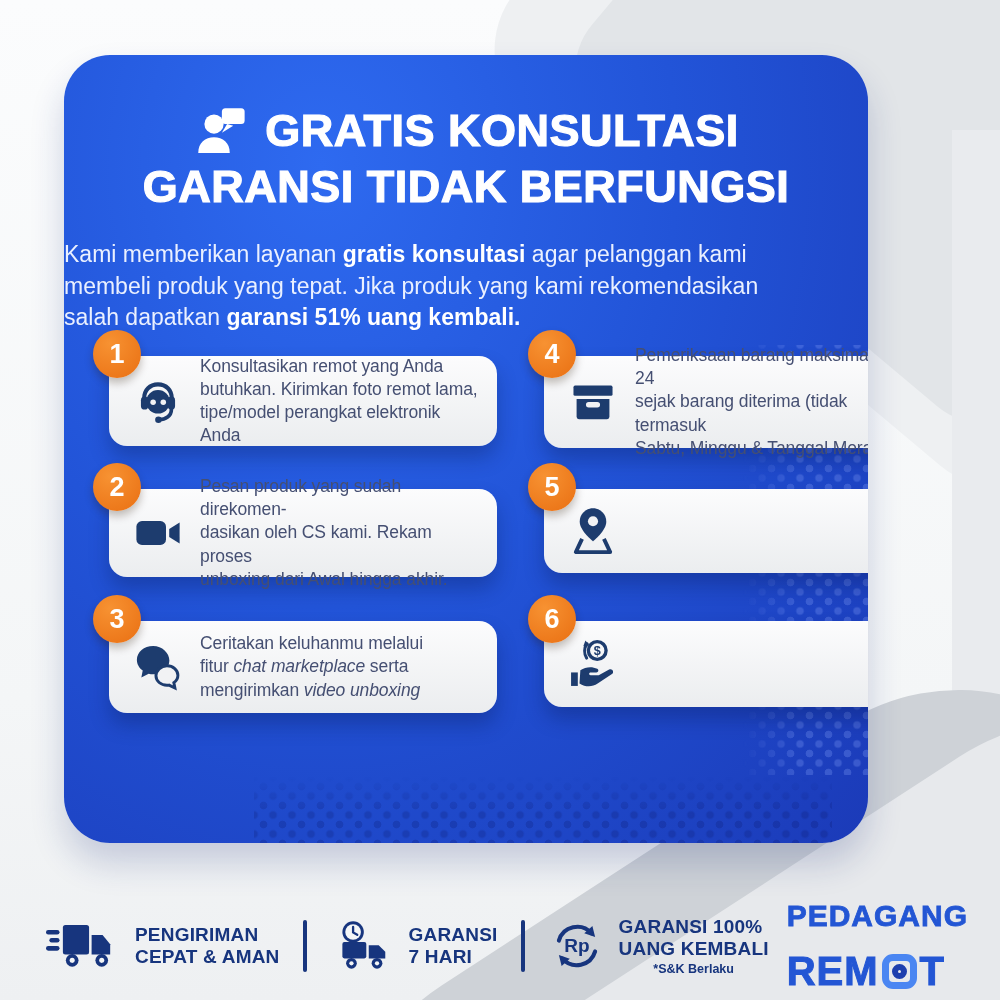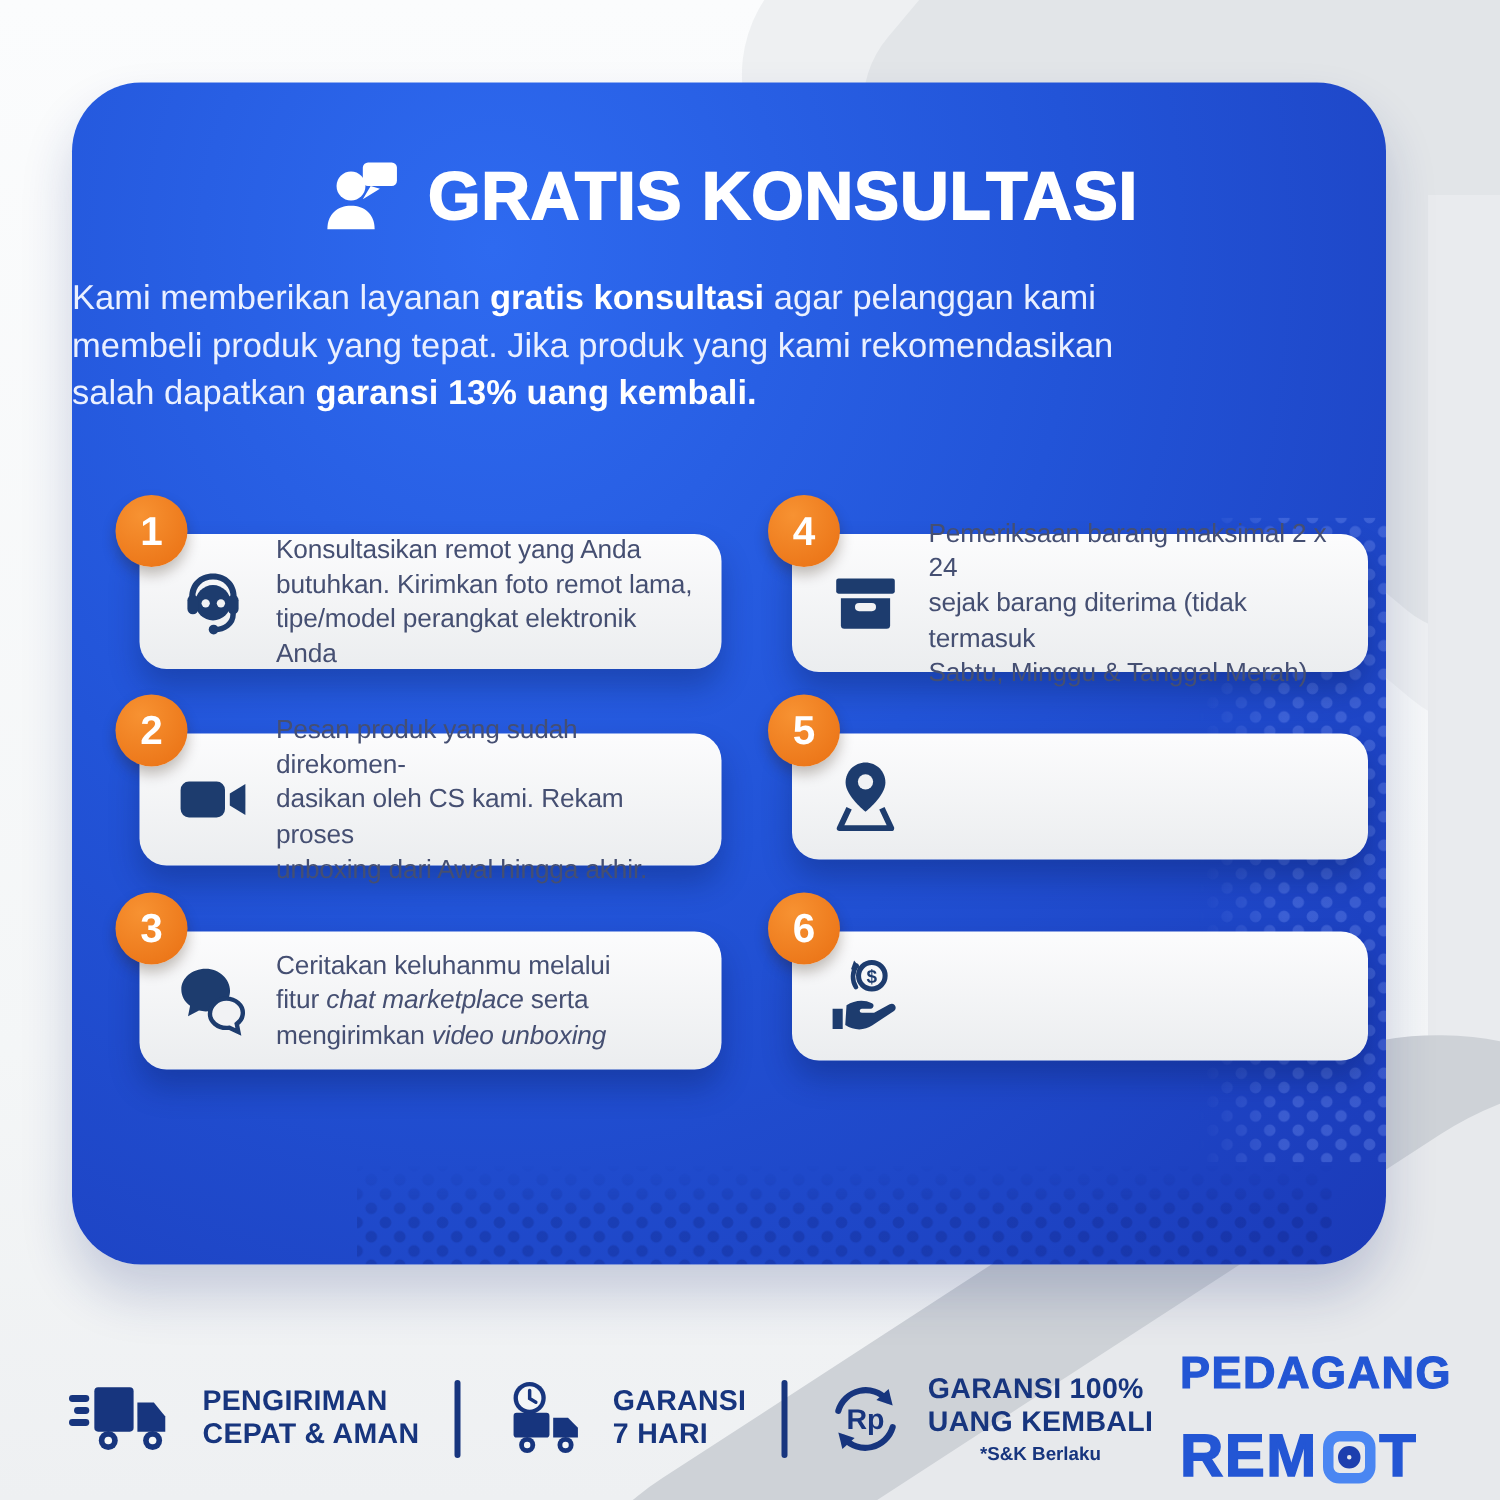--- a/index.html
+++ b/index.html
@@ -25,21 +25,21 @@
   .pre{white-space:pre-line;}
   
   .sw{position:absolute;z-index:0;}
   .sw-tr2{top:-220px;right:-280px;width:720px;height:580px;background:#eef0f2;transform:rotate(40deg);border-radius:90px;}
   .sw-tr{top:-150px;right:-210px;width:580px;height:470px;background:#e2e5e8;transform:rotate(40deg);border-radius:70px;}
   .sw-right{top:130px;right:0;width:48px;height:740px;background:#e9ebee;}
   .sw-br-dark{bottom:-250px;right:-210px;width:900px;height:430px;background:#ced2d7;transform:rotate(-33deg);border-radius:210px;}
   .sw-br-light{bottom:-330px;right:-350px;width:960px;height:470px;background:#e7e9ec;transform:rotate(-33deg);border-radius:220px;}
   
   .blue-card{
-    position:absolute;left:48px;top:55px;width:876px;height:788px;
+    position:absolute;left:64px;top:55px;width:804px;height:788px;
     border-radius:46px;overflow:hidden;z-index:1;
     background:radial-gradient(ellipse at 32% 14%,var(--panel-blue-1) 0%,var(--panel-blue-2) 46%,var(--panel-blue-3) 100%);
     box-shadow:0 20px 34px rgba(25,45,120,.20);
   }
   .dots{position:absolute;pointer-events:none;}
   .dots-right{
     right:0;top:290px;width:125px;height:430px;
     background-image:radial-gradient(rgba(145,172,255,.26) 3.5px,transparent 4.2px),radial-gradient(rgba(145,172,255,.26) 3.5px,transparent 4.2px);
     background-size:19px 19px;background-position:0 0,9.5px 9.5px;
     -webkit-mask-image:linear-gradient(to left,#000 55%,transparent);mask-image:linear-gradient(to left,#000 55%,transparent);
@@ -121,24 +121,25 @@
     <span class="title-icon">
       <svg width="56" height="52" viewBox="0 0 64 58" fill="#ffffff">
         <circle cx="24" cy="21" r="11"></circle>
         <path d="M6 54c0-12 8-18 18-18s18 6 18 18z"></path>
         <rect x="33" y="3" width="26" height="18" rx="4"></rect>
         <path d="M39 21l-6 10 13-8z"></path>
       </svg>
     </span>
     <span class="title-text">GRATIS KONSULTASI</span>
   </div>
+  <div class="title-text title-line2">GARANSI TIDAK BERFUNGSI</div>
 
   <p class="subtitle pre"><span>Kami memberikan layanan </span><b>gratis konsultasi</b><span> agar pelanggan kami
 membeli produk yang tepat. Jika produk yang kami rekomendasikan
-salah dapatkan </span><b>garansi 13% uang kembali.</b></p>
+salah dapatkan </span><b>garansi 51% uang kembali.</b></p>
 
   <div class="step" id="s1">
     <div class="step-num">1</div>
     <span class="step-icon">
       <svg width="52" height="52" viewBox="0 0 64 64" fill="currentColor">
         <path d="M32 9c-11.5 0-19.5 8-19.5 19.5V32h5v-3.5C17.5 20 23.5 14 32 14s14.5 6 14.5 14.5V32h5v-3.5C51.5 17 43.5 9 32 9z"></path>
         <circle cx="32" cy="33" r="14.5"></circle>
         <circle cx="26" cy="33.5" r="3.4" fill="#f1f2f4"></circle>
         <circle cx="38.5" cy="33.5" r="3.4" fill="#f1f2f4"></circle>
         <rect x="11" y="26.5" width="9" height="16" rx="4.5"></rect>

